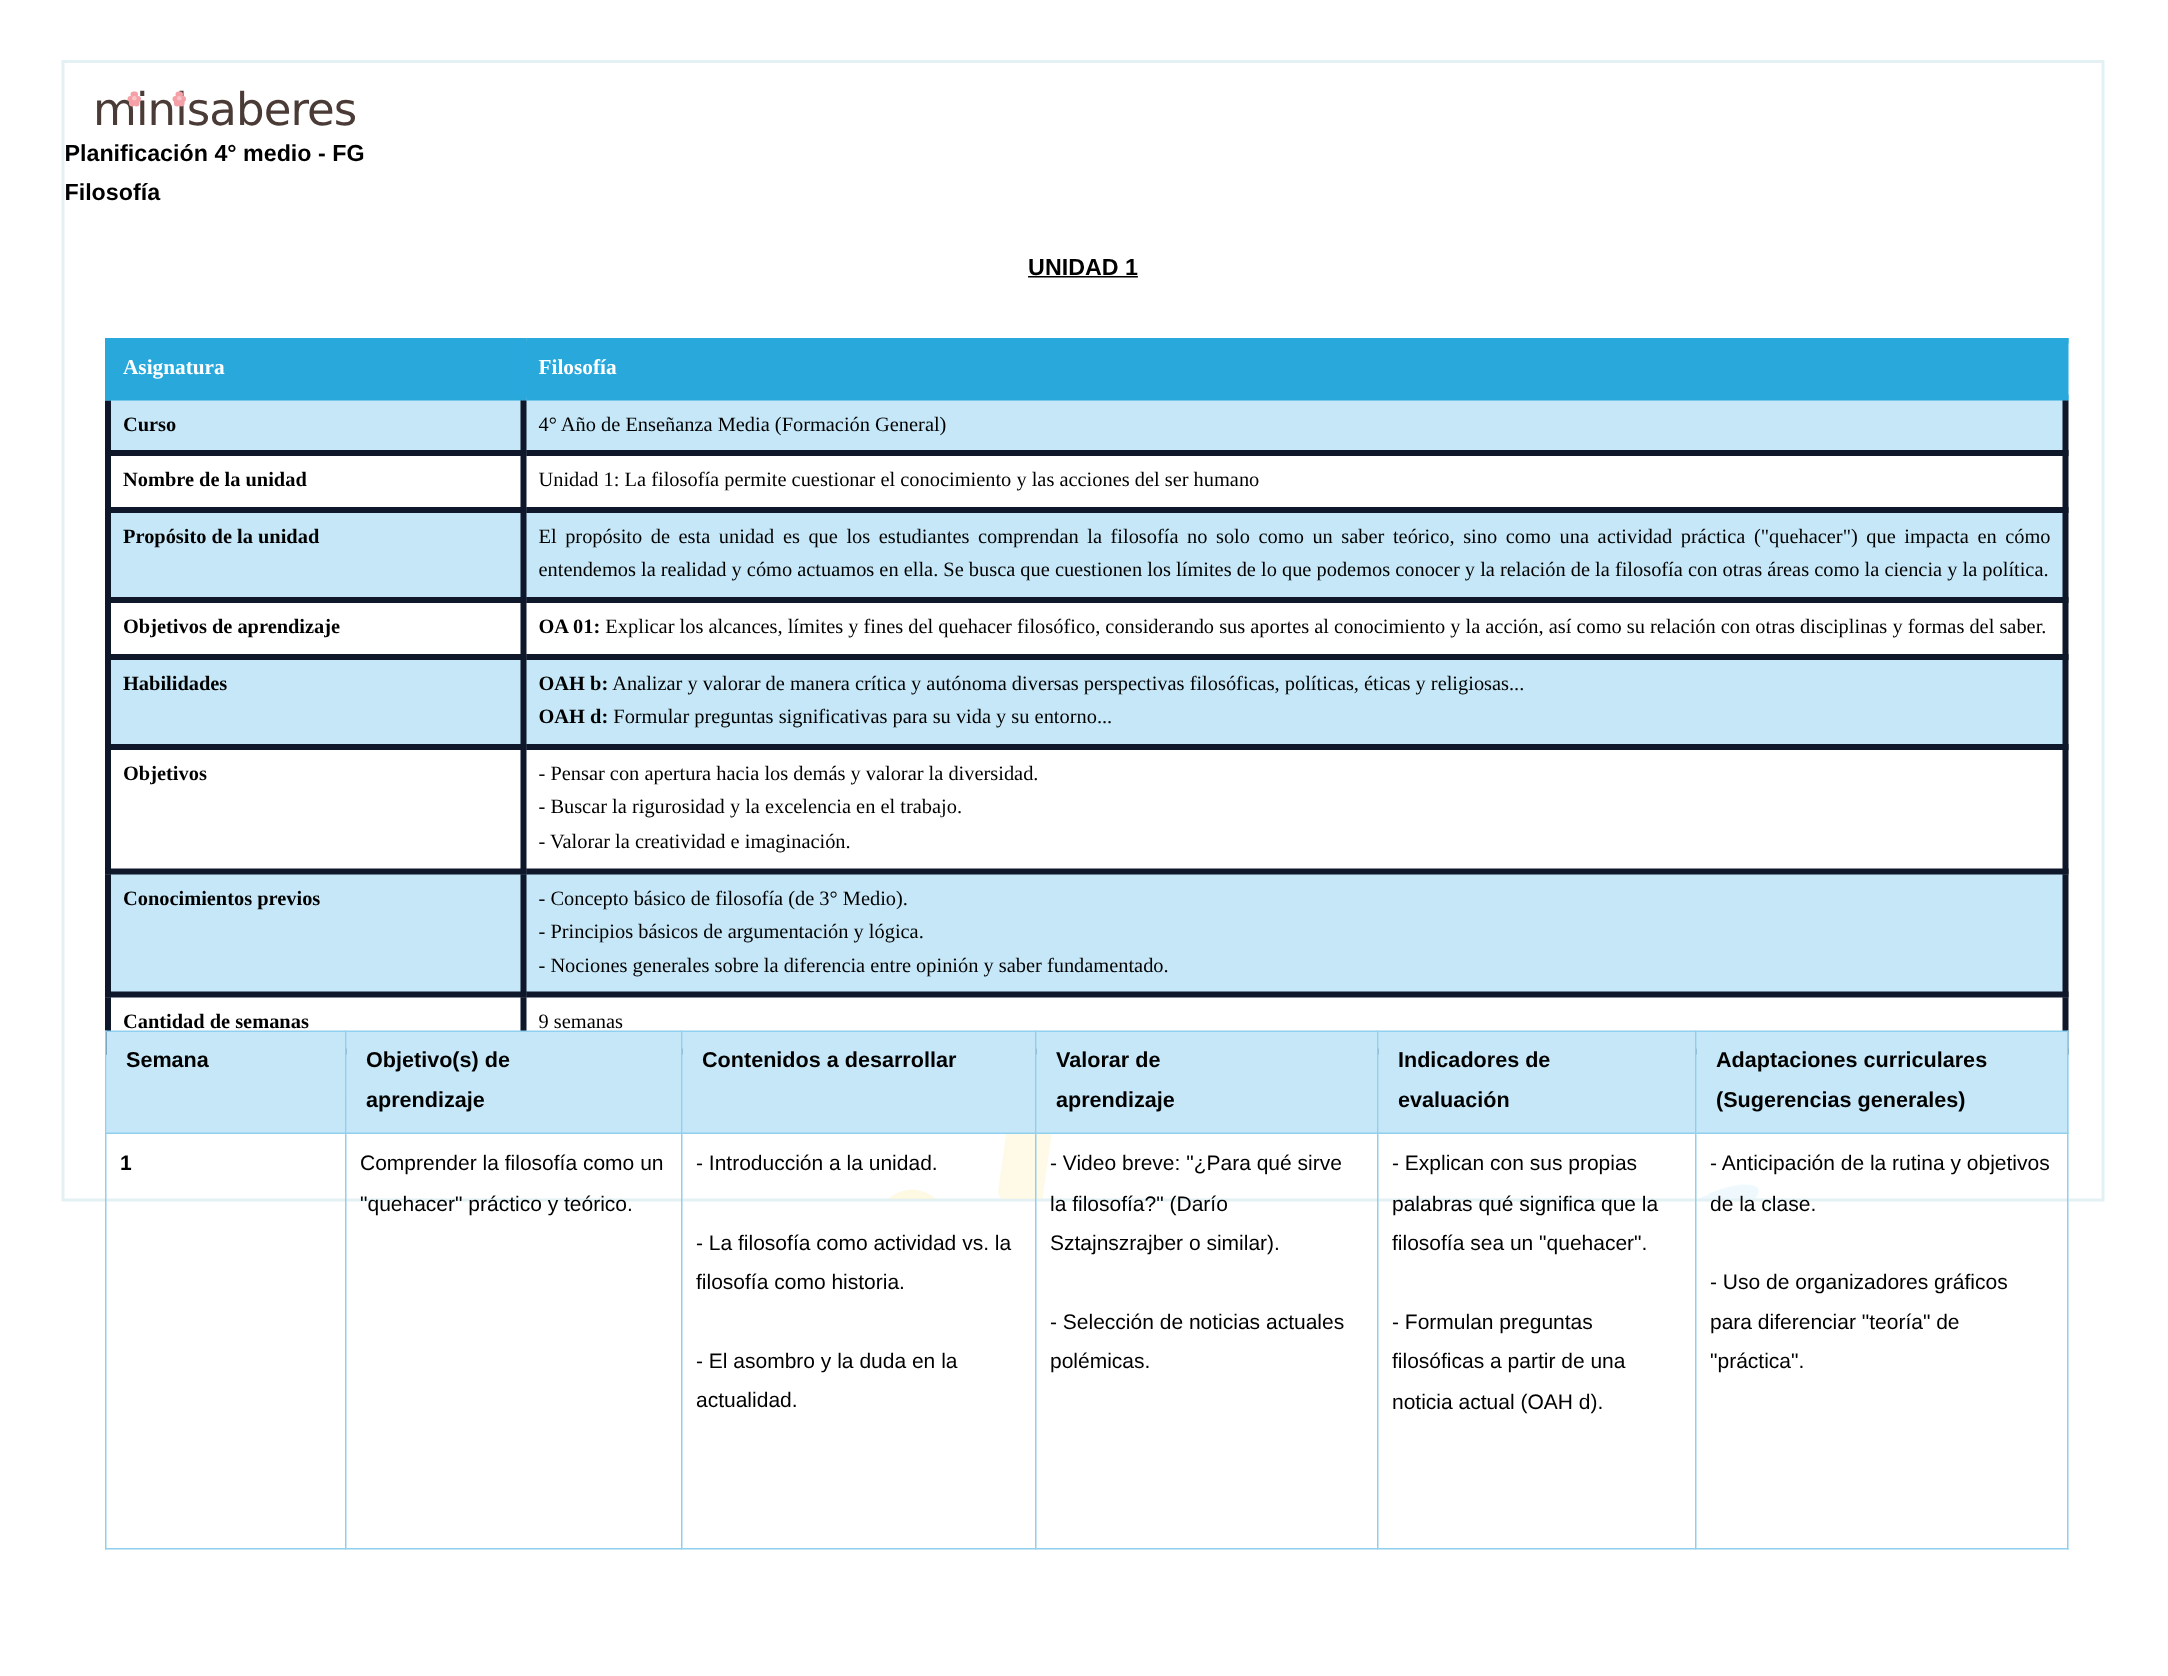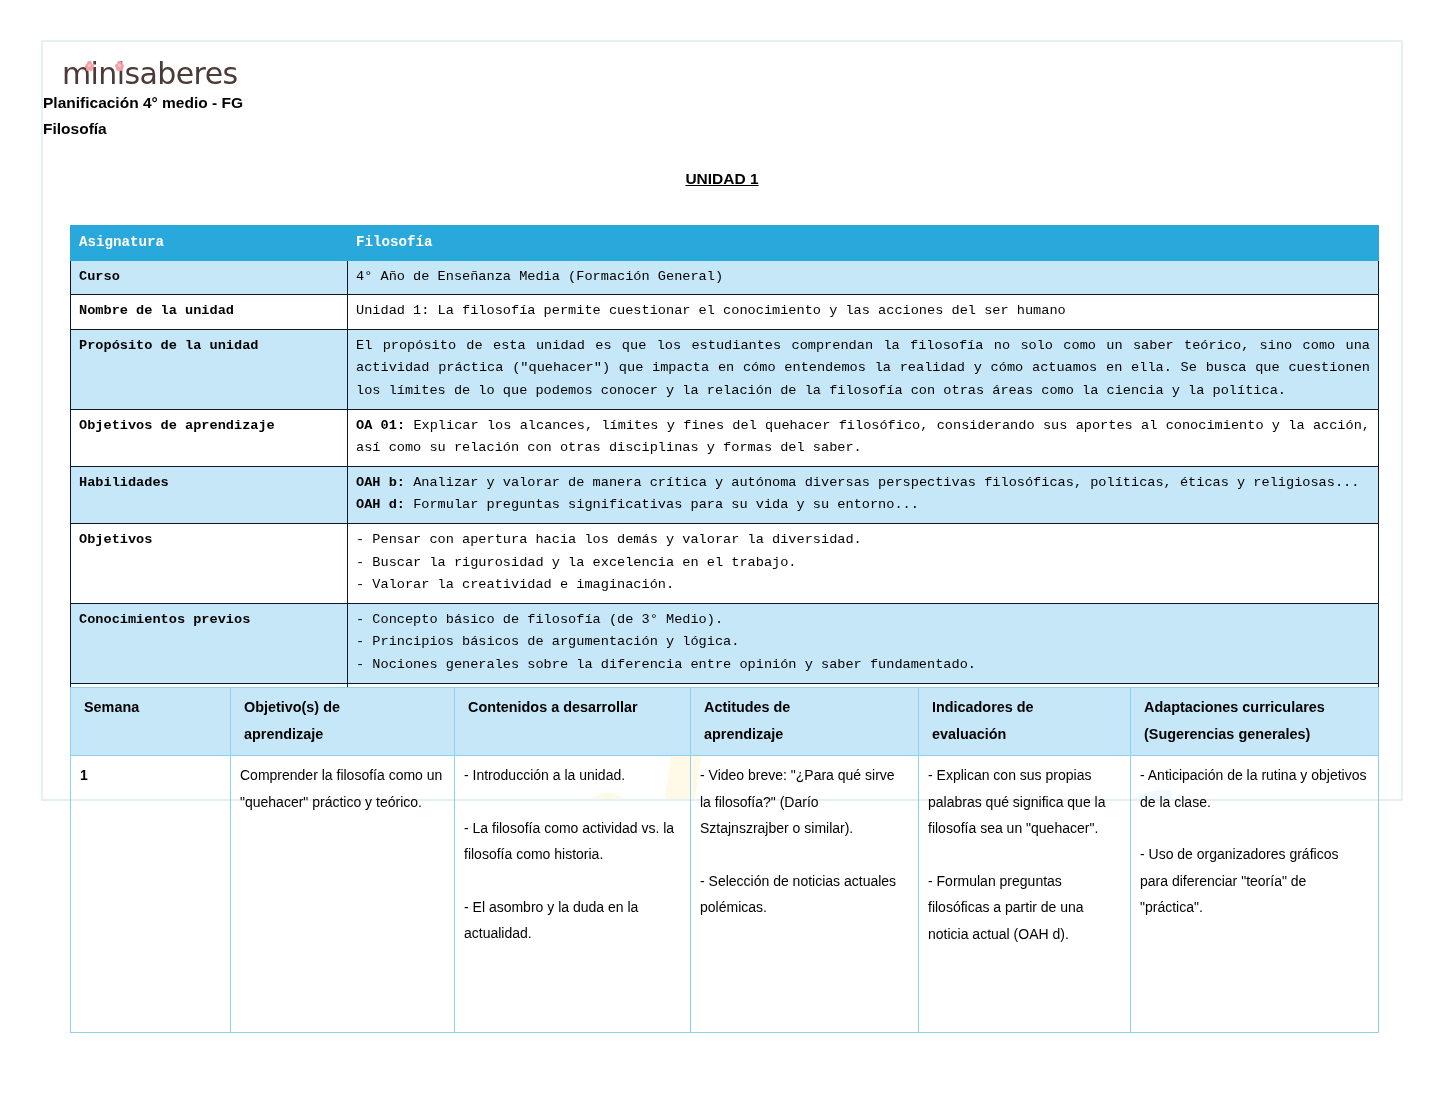--- a/index.html
+++ b/index.html
@@ -115,26 +115,26 @@
   .tbl {
     position: absolute;
     left: 27px;
     top: 183px;
     width: 1309px;
     border-collapse: collapse;
     table-layout: fixed;
     z-index: 2;
   }
   .tbl td, .tbl th {
-    border: 1px solid #0f172a;
+    border: 4px solid #0f172a;
     vertical-align: top;
     padding: 5px 8px 6px 8px;
     font-size: 13.6px;
     line-height: 22.6px;
-    font-family: Liberation Mono, monospace;
+    font-family: Liberation Serif, serif;
   }
   .row-head td {
     background: #29a8dc;
     color: #ffffff;
     font-weight: bold;
     border-color: #29a8dc;
     font-size: 14.2px;
   }
   .tint td { background: #c5e7f7; }
   .plain td { background: #ffffff; }
@@ -327,21 +327,21 @@
       <col style="width:236px">
       <col style="width:228px">
       <col style="width:212px">
       <col>
     </colgroup>
     <tbody>
       <tr class="colhead">
         <td><span>Semana</span></td>
         <td><span>Objetivo(s) de</span><br><span>aprendizaje</span></td>
         <td><span>Contenidos a desarrollar</span></td>
-        <td><span>Actitudes de</span><br><span>aprendizaje</span></td>
+        <td><span>Valorar de</span><br><span>aprendizaje</span></td>
         <td><span>Indicadores de</span><br><span>evaluación</span></td>
         <td><span>Adaptaciones curriculares</span><br><span>(Sugerencias generales)</span></td>
       </tr>
 
       <tr class="bodyrow">
         <td class="wk">1</td>
         <td>Comprender la filosofía como un "quehacer" práctico y teórico.</td>
         <td>
           <div>- Introducción a la unidad.</div>
           <span class="gap"></span>

